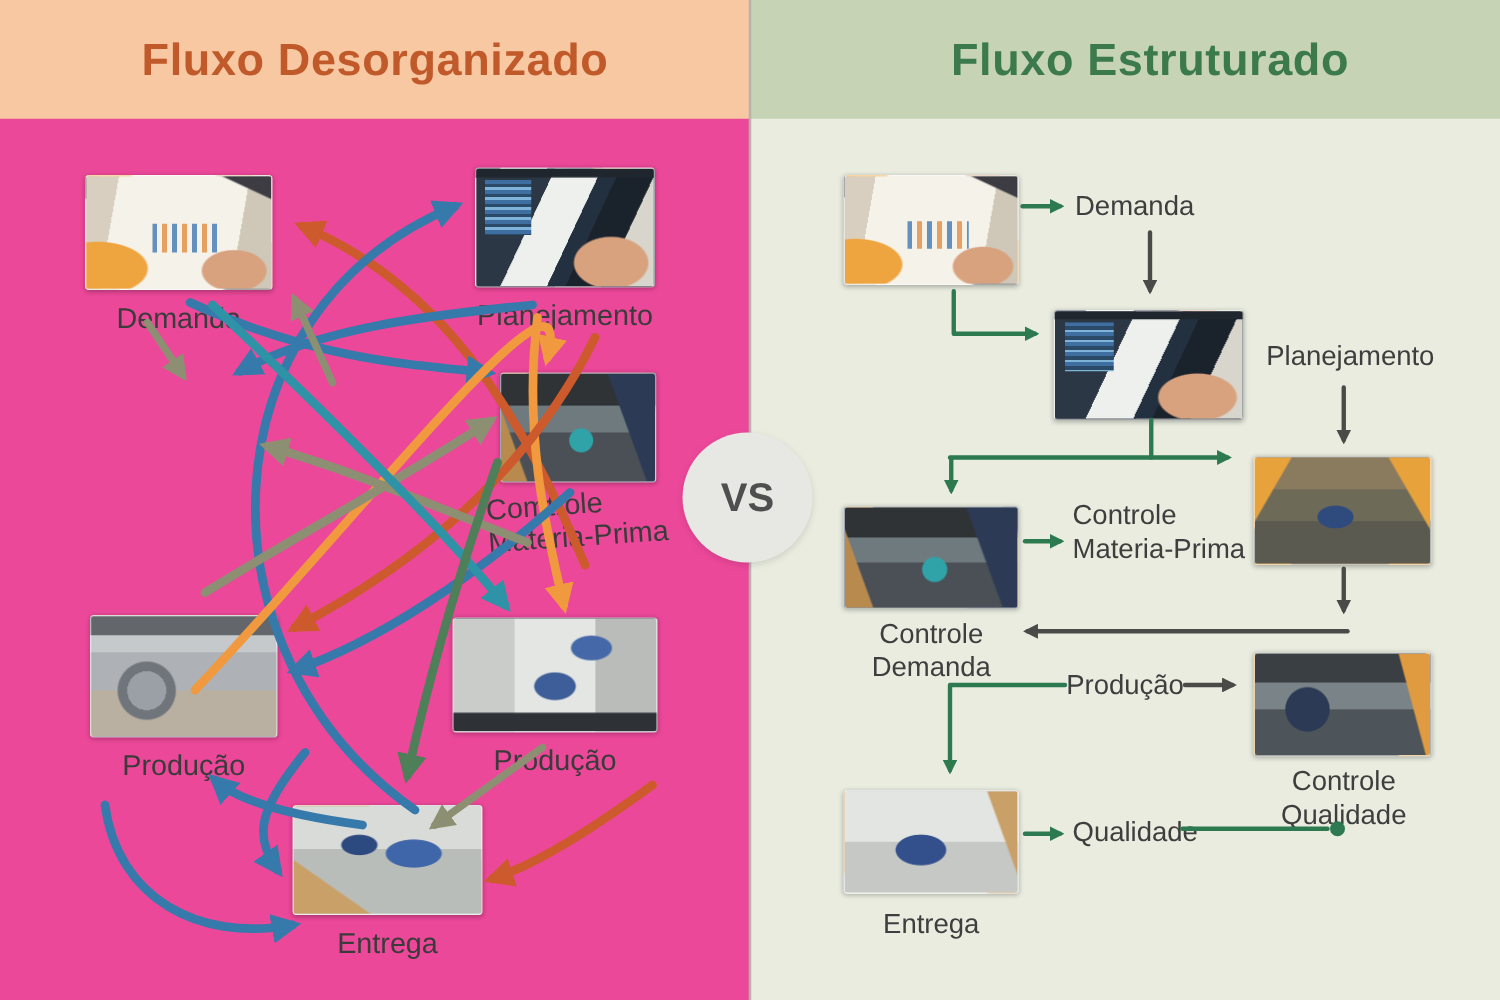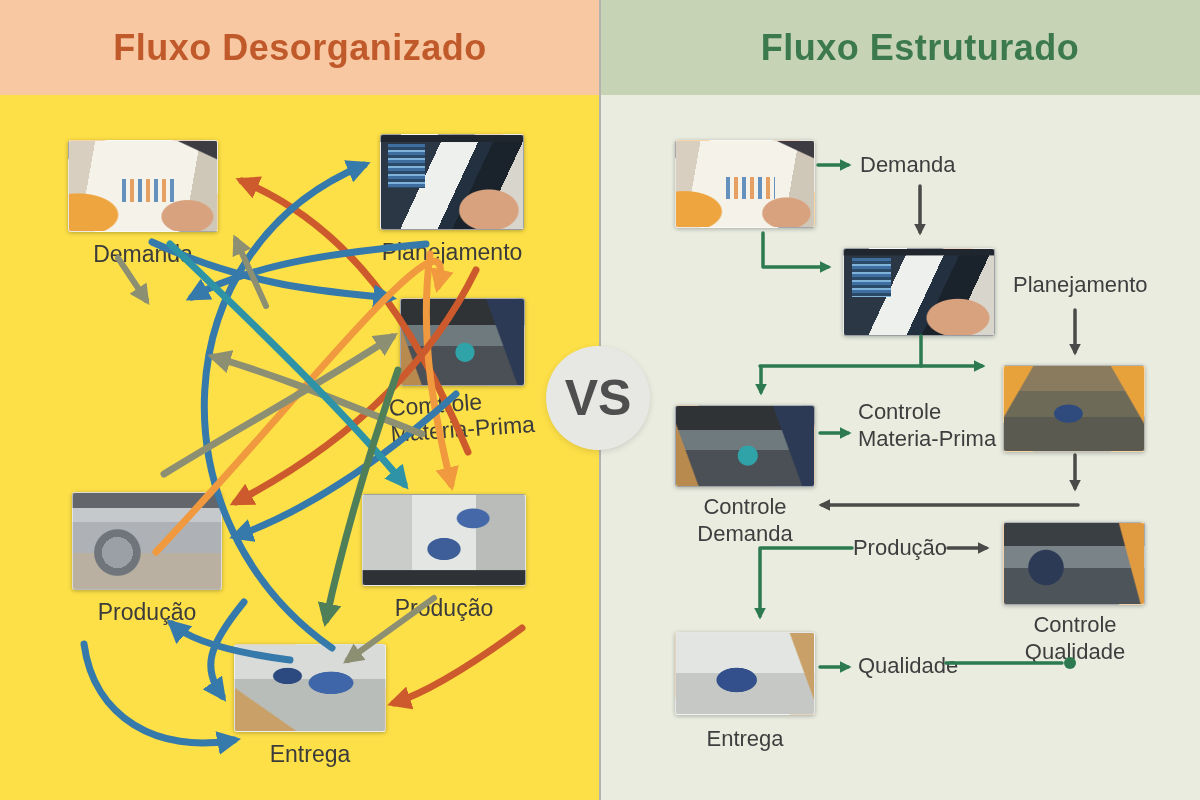--- a/index.html
+++ b/index.html
@@ -1,33 +1,33 @@
 <!DOCTYPE html>
 <html><head>
 <meta charset="utf-8">
 <style>
   html,body{margin:0;padding:0;background:#ddd;}
   #canvas{position:relative;width:1200px;height:800px;overflow:hidden;
           font-family:"Liberation Sans",sans-serif;}
   .panel{position:absolute;top:0;height:800px;width:600px;}
-  .panel.left{left:0;background:#fde047;}
+  .panel.left{left:0;background:#ec4899;}
   .panel.right{left:600px;background:#e9ecdf;}
   .band{position:absolute;top:0;left:0;width:100%;height:95px;display:flex;
         align-items:center;justify-content:center;}
   .panel.left .band{background:#f8c8a2;}
   .panel.right .band{background:#c6d3b5;padding-left:20px;}
   .band h1{margin:0;font-size:36px;font-weight:700;letter-spacing:.5px;}
   .panel.left .band h1{color:#c05a2b;}
   .panel.right .band h1{color:#3c7a4e;}
 
   .divider{position:absolute;left:599px;top:0;width:2px;height:800px;
            background:#b5b3ae;z-index:4;}
   .vs-badge{position:absolute;left:546px;top:346px;width:104px;height:104px;
             border-radius:50%;background:#e7e7e4;z-index:6;display:flex;
-            align-items:center;justify-content:center;font-size:50px;font-weight:700;
+            align-items:center;justify-content:center;font-size:32px;font-weight:700;
             color:#4f4f4f;box-shadow:0 2px 6px rgba(0,0,0,.12);}
 
   .node{position:absolute;z-index:2;}
   .ph{position:absolute;inset:0;border-radius:3px;overflow:hidden;
       box-shadow:0 1px 4px rgba(0,0,0,.28);border:1px solid rgba(255,255,255,.55);}
   .cap{position:absolute;top:100%;left:50%;transform:translateX(-50%);margin-top:9px;
        font-size:23px;color:#3b3b3b;white-space:nowrap;text-align:center;line-height:1.15;}
   .cap.tilt{left:-12px;transform:rotate(-4deg);text-align:left;white-space:normal;
             width:170px;transform-origin:left top;}
   .flabel{position:absolute;z-index:3;font-size:22px;color:#3e3e3e;line-height:1.22;}

